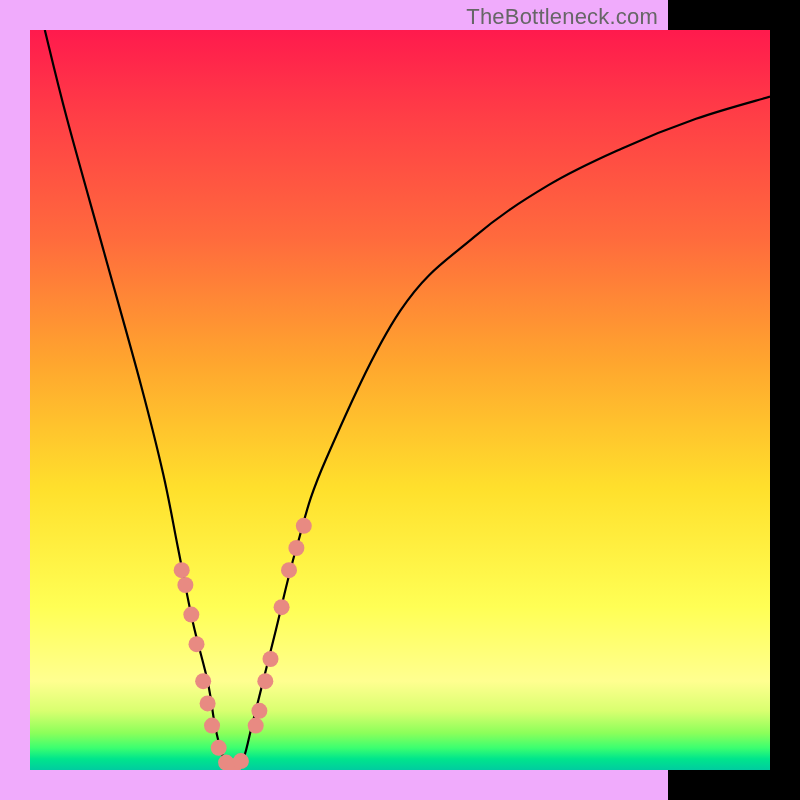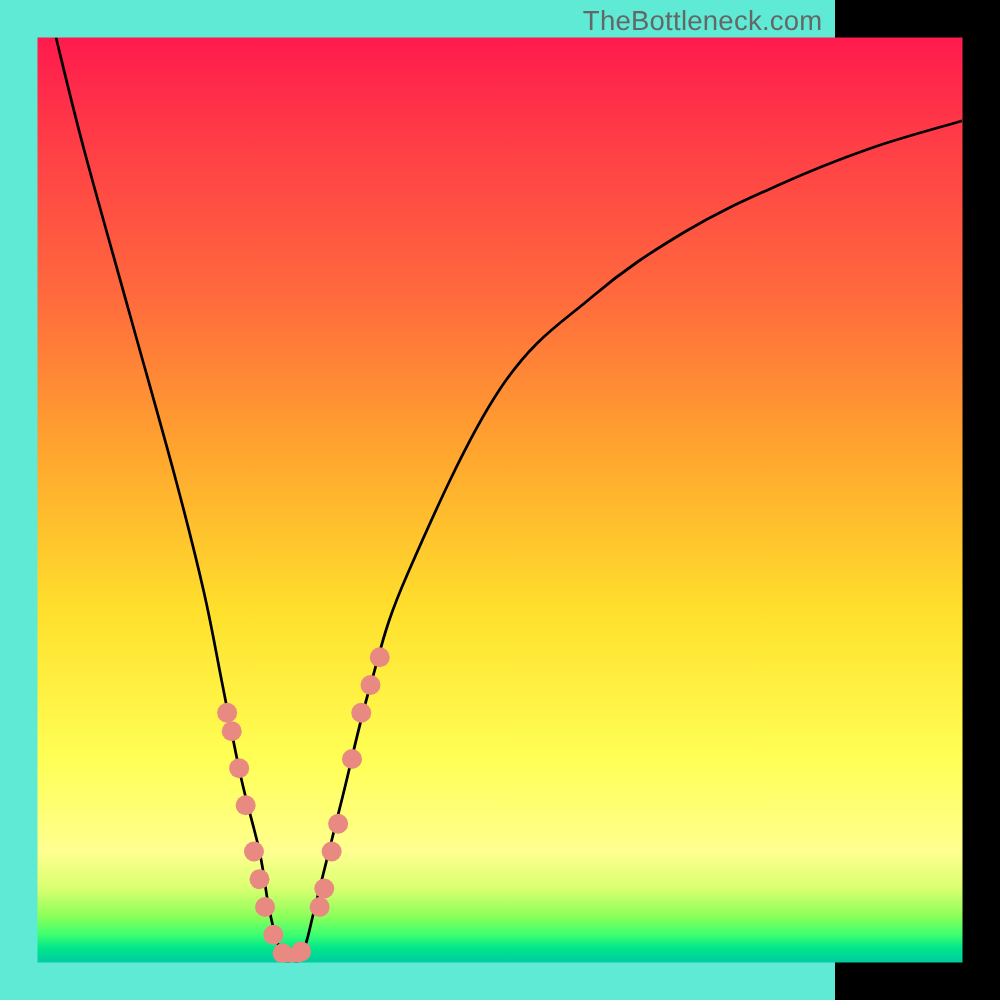--- a/index.html
+++ b/index.html
@@ -8,21 +8,21 @@
     width: 800px;
     height: 800px;
     overflow: hidden;
     background: #000;
     font-family: Arial, Helvetica, sans-serif;
   }
   .frame {
     position: relative;
     width: 668px;
     height: 800px;
-    background: #5eead4;
+    background: #f0abfc;
   }
   .plot-area {
     position: absolute;
     left: 30px;
     top: 30px;
     width: 740px;
     height: 740px;
     background: linear-gradient(
       to bottom,
       #ff1a4d 0%,

